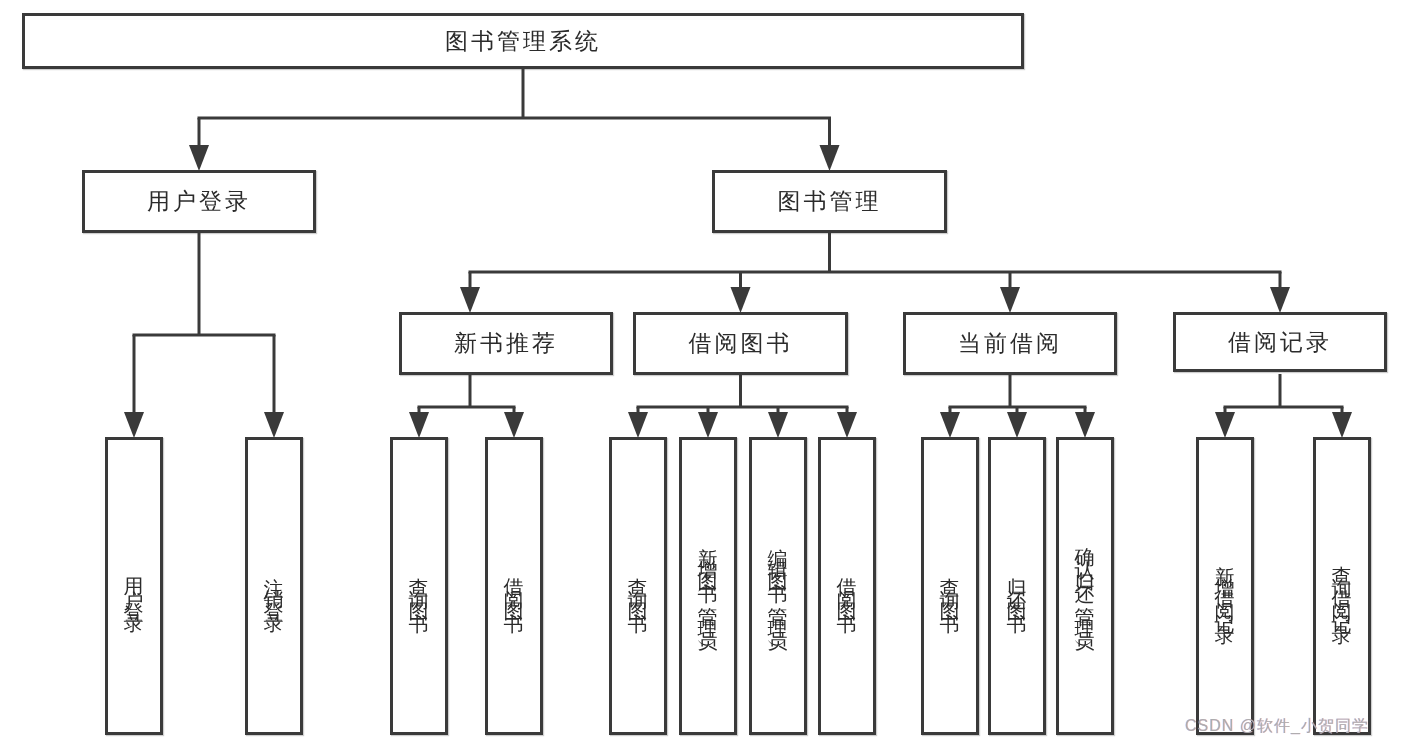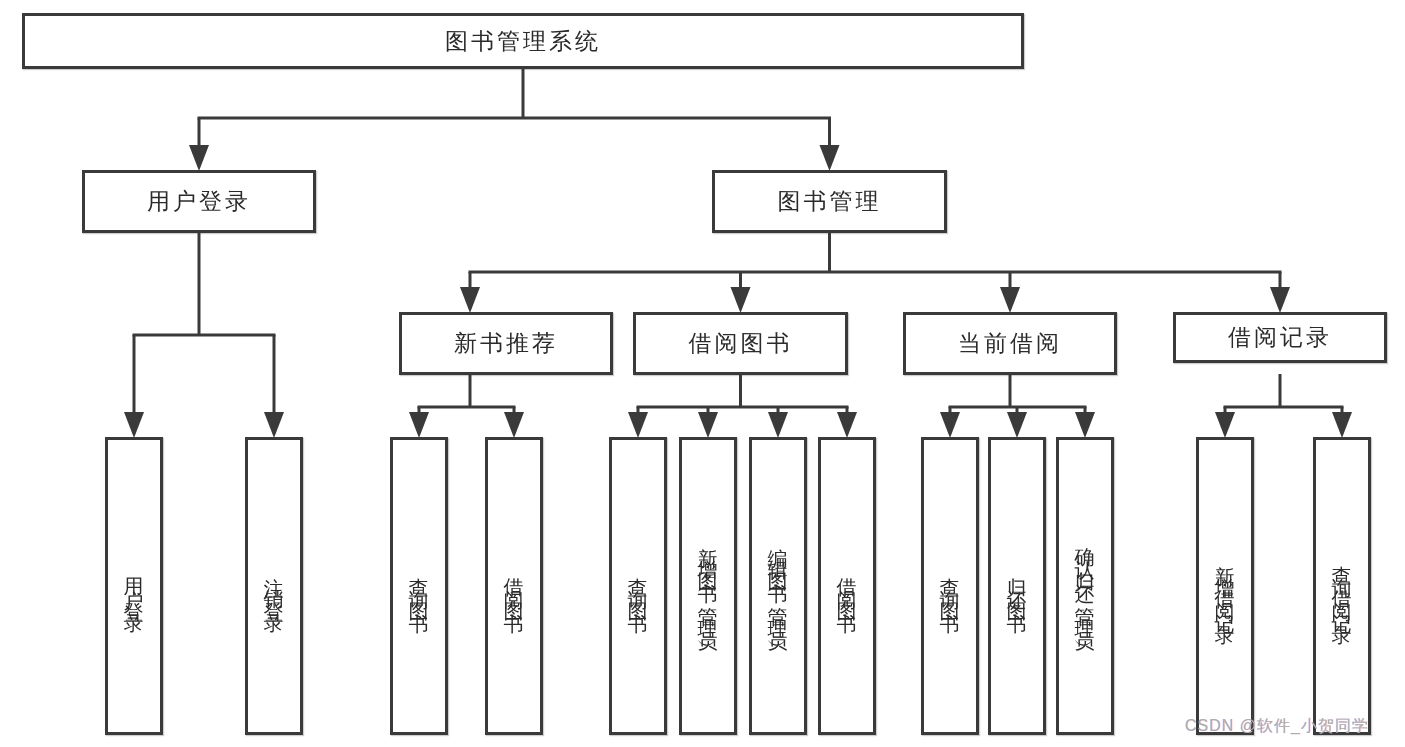--- a/index.html
+++ b/index.html
@@ -99,21 +99,21 @@
       <line x1="1342" y1="407" x2="1342" y2="417"></line>
       <polygon points="1332,412 1352,412 1342,438"></polygon>
     </svg>
   <div class="watermark">CSDN @软件_小贺同学</div>
 <div class="node" style="left: 22px; top: 13px; width: 1002px; height: 56px; font-family: Liberation Serif, serif;">图书管理系统</div>
     <div class="node" style="left: 82px; top: 170px; width: 234px; height: 63px;">用户登录</div>
     <div class="node" style="left: 712px; top: 170px; width: 235px; height: 63px;">图书管理</div>
     <div class="node" style="left: 363px; top: 312px; width: 214px; height: 63px; margin-left: 36px;">新书推荐</div>
     <div class="node" style="left: 633px; top: 312px; width: 215px; height: 63px;">借阅图书</div>
     <div class="node" style="left: 903px; top: 312px; width: 214px; height: 63px;">当前借阅</div>
-    <div class="node" style="left: 1173px; top: 312px; width: 214px; height: 51px;">借阅记录</div>
+    <div class="node" style="left: 1173px; top: 312px; width: 214px; height: 60px;">借阅记录</div>
     <div class="node v" style="left: 105px; top: 437px; width: 58px; height: 298px;">用户登录</div>
     <div class="node v" style="left: 245px; top: 437px; width: 58px; height: 298px;">注销登录</div>
     <div class="node v" style="left: 390px; top: 437px; width: 58px; height: 298px;">查询图书</div>
     <div class="node v" style="left: 485px; top: 437px; width: 58px; height: 298px;">借阅图书</div>
     <div class="node v" style="left: 609px; top: 437px; width: 58px; height: 298px;">查询图书</div>
     <div class="node v" style="left: 679px; top: 437px; width: 58px; height: 298px;">新增图书（管理员）</div>
     <div class="node v" style="left: 749px; top: 437px; width: 58px; height: 298px;">编辑图书（管理员）</div>
     <div class="node v" style="left: 818px; top: 437px; width: 58px; height: 298px;">借阅图书</div>
     <div class="node v" style="left: 921px; top: 437px; width: 58px; height: 298px;">查询图书</div>
     <div class="node v" style="left: 988px; top: 437px; width: 58px; height: 298px;">归还图书</div>

